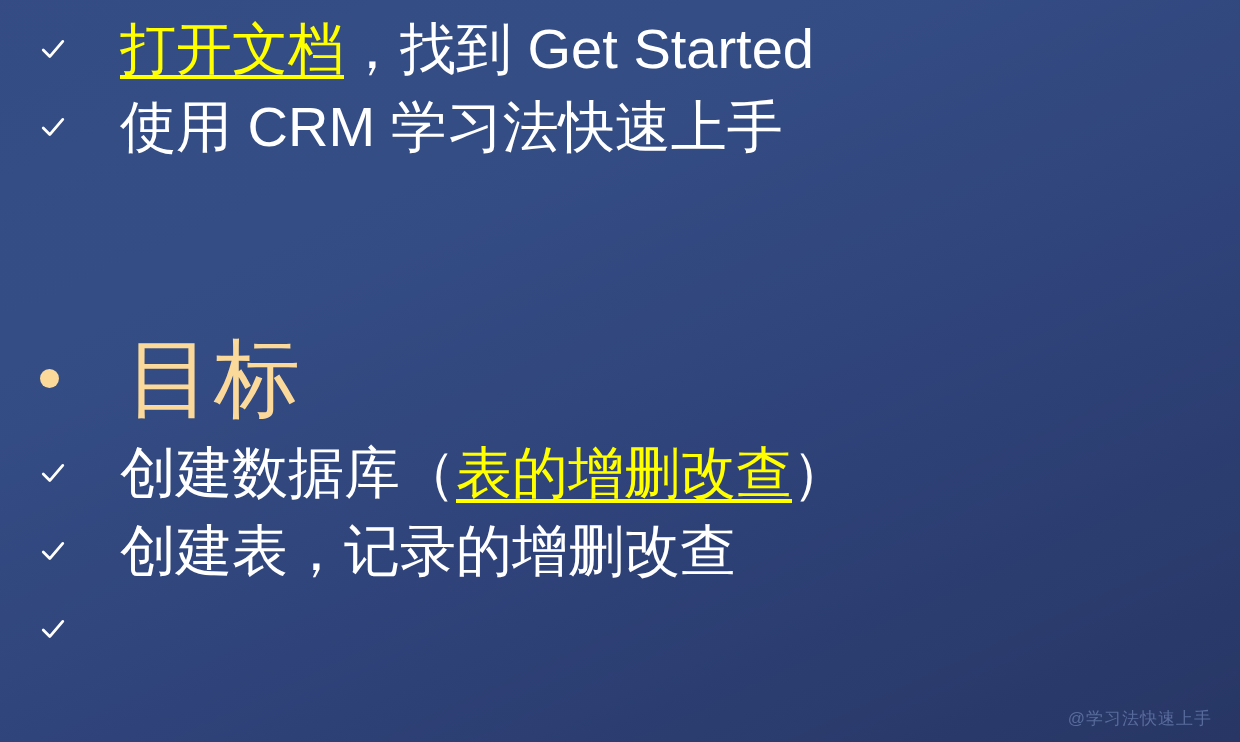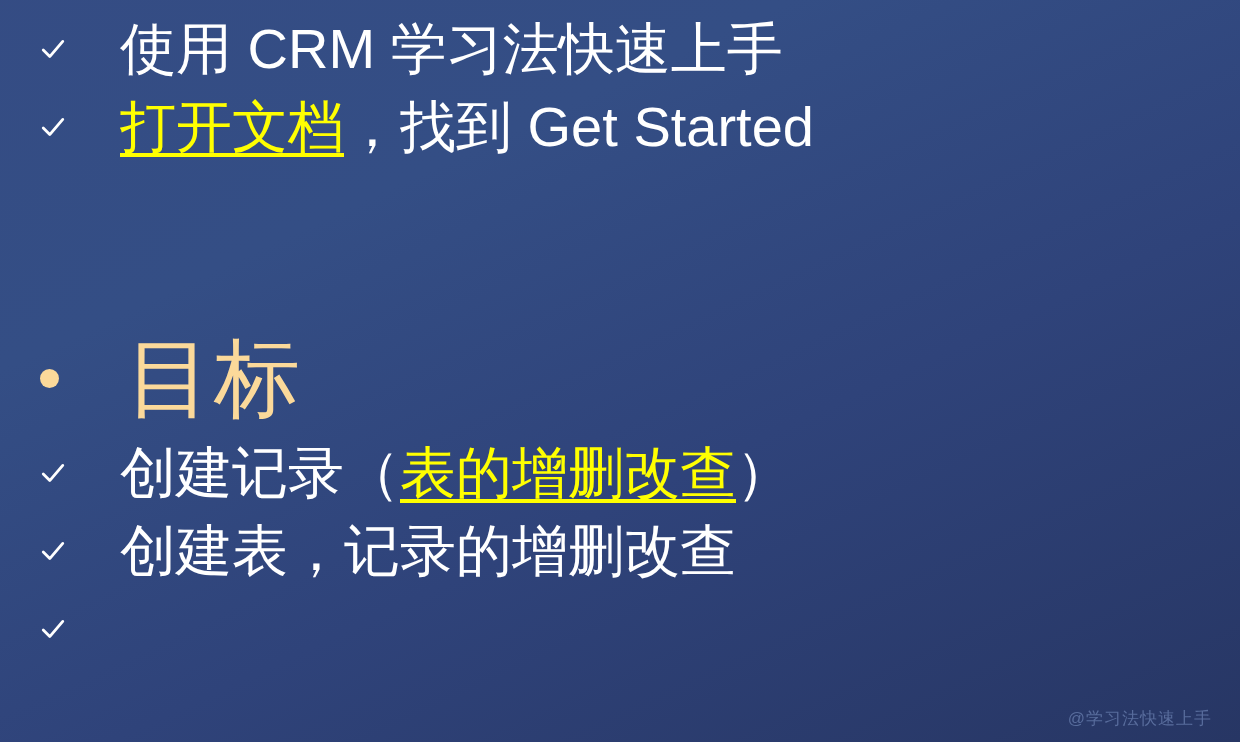--- a/index.html
+++ b/index.html
@@ -109,46 +109,46 @@
 <div id="slide">
 
   <div class="section" id="section-getting-started">
 
     <div class="check-line">
       <span class="check-icon">
         <svg viewBox="0 0 24 24" fill="none" stroke="#ffffff" stroke-width="2.6" stroke-linecap="round" stroke-linejoin="round">
             <polyline points="3,13 9,19 21,5"></polyline>
           </svg>
       </span>
-      <span class="line-text"><span>使用 CRM 学习法快速上手</span></span>
+      <span class="line-text"><span class="hl">打开文档</span><span>，找到 Get Started</span></span>
     </div>
 
     <div class="check-line">
       <span class="check-icon">
         <svg viewBox="0 0 24 24" fill="none" stroke="#ffffff" stroke-width="2.6" stroke-linecap="round" stroke-linejoin="round">
             <polyline points="3,13 9,19 21,5"></polyline>
           </svg>
       </span>
-      <span class="line-text"><span class="hl">打开文档</span><span>，找到 Get Started</span></span>
+      <span class="line-text"><span>使用 CRM 学习法快速上手</span></span>
     </div>
   </div>
 
   <div class="section" id="section-goals">
     <div class="heading-row">
       <span class="bullet-dot"></span>
       <span class="heading-text">目标</span>
     </div>
 
     <div class="check-line">
       <span class="check-icon">
         <svg viewBox="0 0 24 24" fill="none" stroke="#ffffff" stroke-width="2.6" stroke-linecap="round" stroke-linejoin="round">
             <polyline points="3,13 9,19 21,5"></polyline>
           </svg>
       </span>
-      <span class="line-text"><span>创建记录（</span><span class="hl">表的增删改查</span><span>）</span></span>
+      <span class="line-text"><span>创建数据库（</span><span class="hl">表的增删改查</span><span>）</span></span>
     </div>
 
     <div class="check-line">
       <span class="check-icon">
         <svg viewBox="0 0 24 24" fill="none" stroke="#ffffff" stroke-width="2.6" stroke-linecap="round" stroke-linejoin="round">
             <polyline points="3,13 9,19 21,5"></polyline>
           </svg>
       </span>
       <span class="line-text"><span>创建表，记录的增删改查</span></span>
     </div>

